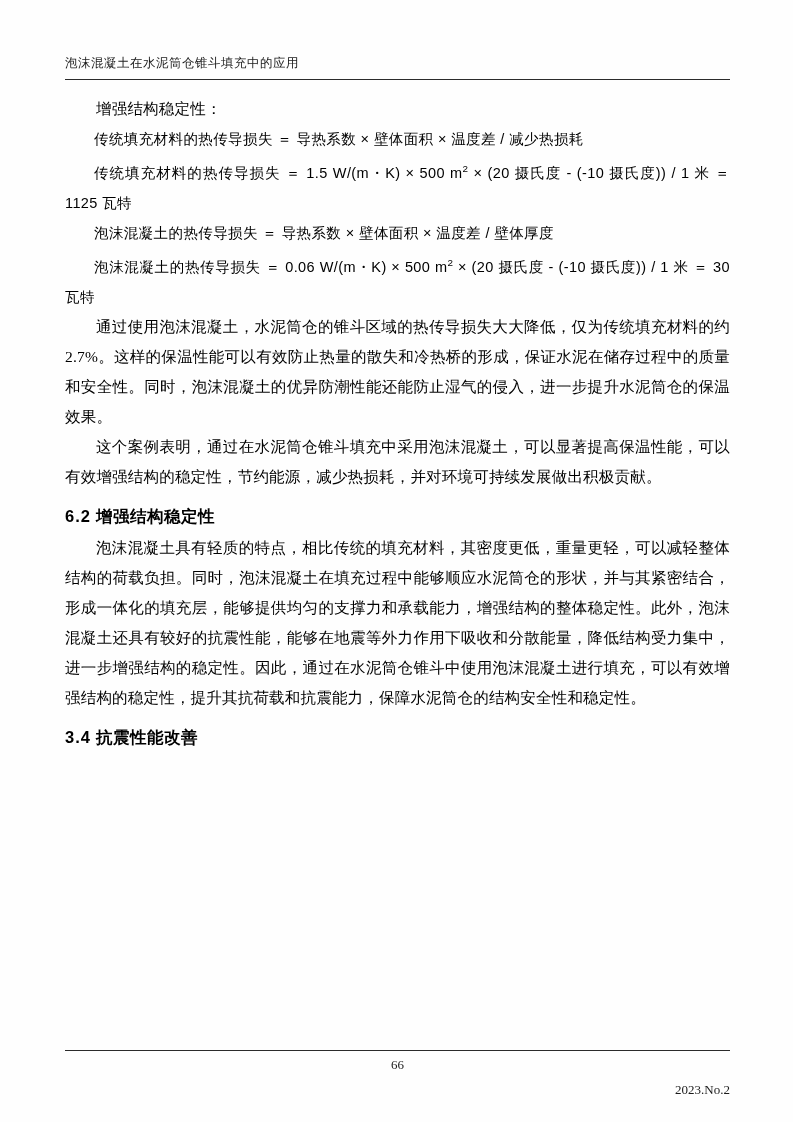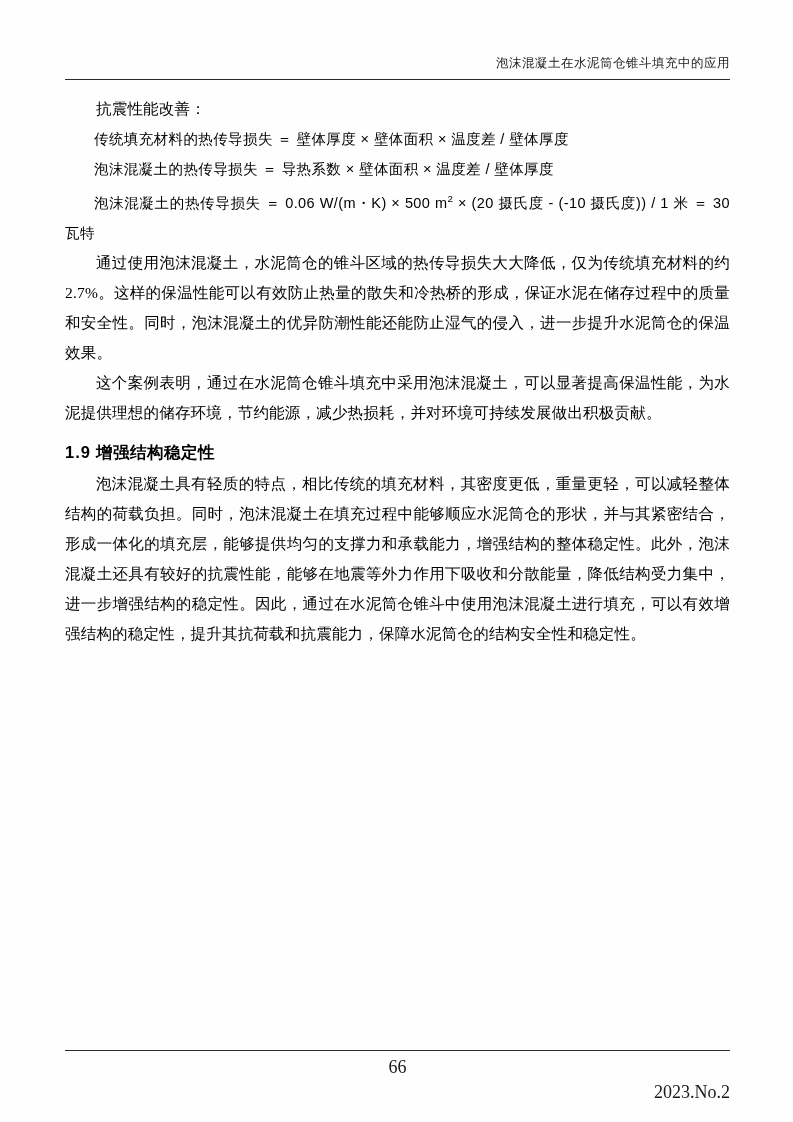--- a/index.html
+++ b/index.html
@@ -22,21 +22,21 @@
     height: 1122px;
     background: #fefefe;
   }
   .content {
     position: absolute;
     left: 65px;
     top: 55px;
     width: 665px;
   }
   .header {
-    text-align: right;
+    text-align: left;
     font-size: 12.5px;
     letter-spacing: 0.5px;
     color: #1a1a1a;
     padding-bottom: 7px;
     font-family: "Liberation Serif", "DejaVu Serif", serif;
   }
   .rule-top {
     border-bottom: 1.4px solid #2b2b2b;
     width: 665px;
     margin-bottom: 14px;
@@ -74,21 +74,21 @@
     width: 665px;
   }
   .rule-bottom {
     border-top: 1.4px solid #2b2b2b;
     width: 665px;
     margin-bottom: 6px;
   }
   .footer-row {
     position: relative;
     height: 20px;
-    font-size: 18px;
+    font-size: 13px;
     color: #1a1a1a;
   }
   .page-num {
     position: absolute;
     left: 0;
     width: 665px;
     text-align: center;
   }
   .issue {
     position: absolute;
@@ -107,37 +107,39 @@
 
 <div class="page">
 
   <div class="content">
 
     <div class="header">泡沫混凝土在水泥筒仓锥斗填充中的应用</div>
     <div class="rule-top"></div>
 
     <div class="body-text">
 
-      <p class="para">抗震性能改善：</p>
+      <p class="para">增强结构稳定性：</p>
 
-      <p class="para formula">传统填充材料的热传导损失 ＝ 壁体厚度 × 壁体面积 × 温度差 / 壁体厚度</p>
+      <p class="para formula">传统填充材料的热传导损失 ＝ 导热系数 × 壁体面积 × 温度差 / 减少热损耗</p>
 
+      <p class="para formula"><span>传统填充材料的热传导损失 ＝ 1.5 W/(m・K) × 500 m</span><sup>2</sup><span> × (20 摄氏度 - (-10 摄氏度)) / 1 米 ＝ 1125 瓦特</span></p>
 
       <p class="para formula">泡沫混凝土的热传导损失 ＝ 导热系数 × 壁体面积 × 温度差 / 壁体厚度</p>
 
       <p class="para formula"><span>泡沫混凝土的热传导损失 ＝ 0.06 W/(m・K) × 500 m</span><sup>2</sup><span> × (20 摄氏度 - (-10 摄氏度)) / 1 米 ＝ 30 瓦特</span></p>
 
       <p class="para">通过使用泡沫混凝土，水泥筒仓的锥斗区域的热传导损失大大降低，仅为传统填充材料的约 2.7%。这样的保温性能可以有效防止热量的散失和冷热桥的形成，保证水泥在储存过程中的质量和安全性。同时，泡沫混凝土的优异防潮性能还能防止湿气的侵入，进一步提升水泥筒仓的保温效果。</p>
 
-      <p class="para">这个案例表明，通过在水泥筒仓锥斗填充中采用泡沫混凝土，可以显著提高保温性能，为水泥提供理想的储存环境，节约能源，减少热损耗，并对环境可持续发展做出积极贡献。</p>
+      <p class="para">这个案例表明，通过在水泥筒仓锥斗填充中采用泡沫混凝土，可以显著提高保温性能，可以有效增强结构的稳定性，节约能源，减少热损耗，并对环境可持续发展做出积极贡献。</p>
 
-      <h2 class="section"><span class="sec-num">1.9</span>&nbsp;<span>增强结构稳定性</span></h2>
+      <h2 class="section"><span class="sec-num">6.2</span>&nbsp;<span>增强结构稳定性</span></h2>
 
       <p class="para">泡沫混凝土具有轻质的特点，相比传统的填充材料，其密度更低，重量更轻，可以减轻整体结构的荷载负担。同时，泡沫混凝土在填充过程中能够顺应水泥筒仓的形状，并与其紧密结合，形成一体化的填充层，能够提供均匀的支撑力和承载能力，增强结构的整体稳定性。此外，泡沫混凝土还具有较好的抗震性能，能够在地震等外力作用下吸收和分散能量，降低结构受力集中，进一步增强结构的稳定性。因此，通过在水泥筒仓锥斗中使用泡沫混凝土进行填充，可以有效增强结构的稳定性，提升其抗荷载和抗震能力，保障水泥筒仓的结构安全性和稳定性。</p>
 
+      <h2 class="section"><span class="sec-num">3.4</span>&nbsp;<span>抗震性能改善</span></h2>
 
 
     </div>
   </div>
 
   <div class="footer">
     <div class="rule-bottom"></div>
     <div class="footer-row">
       <span class="page-num">66</span>
       <span class="issue">2023.No.2</span>

